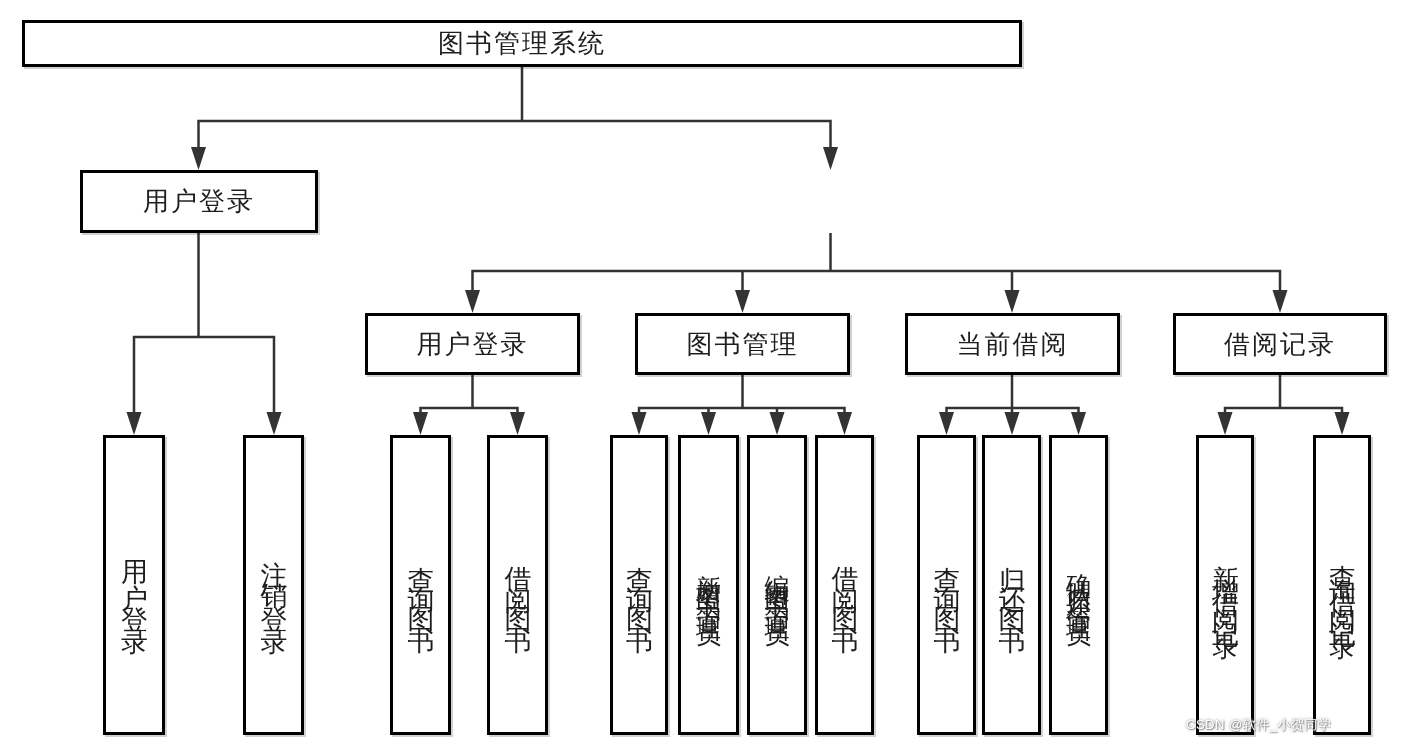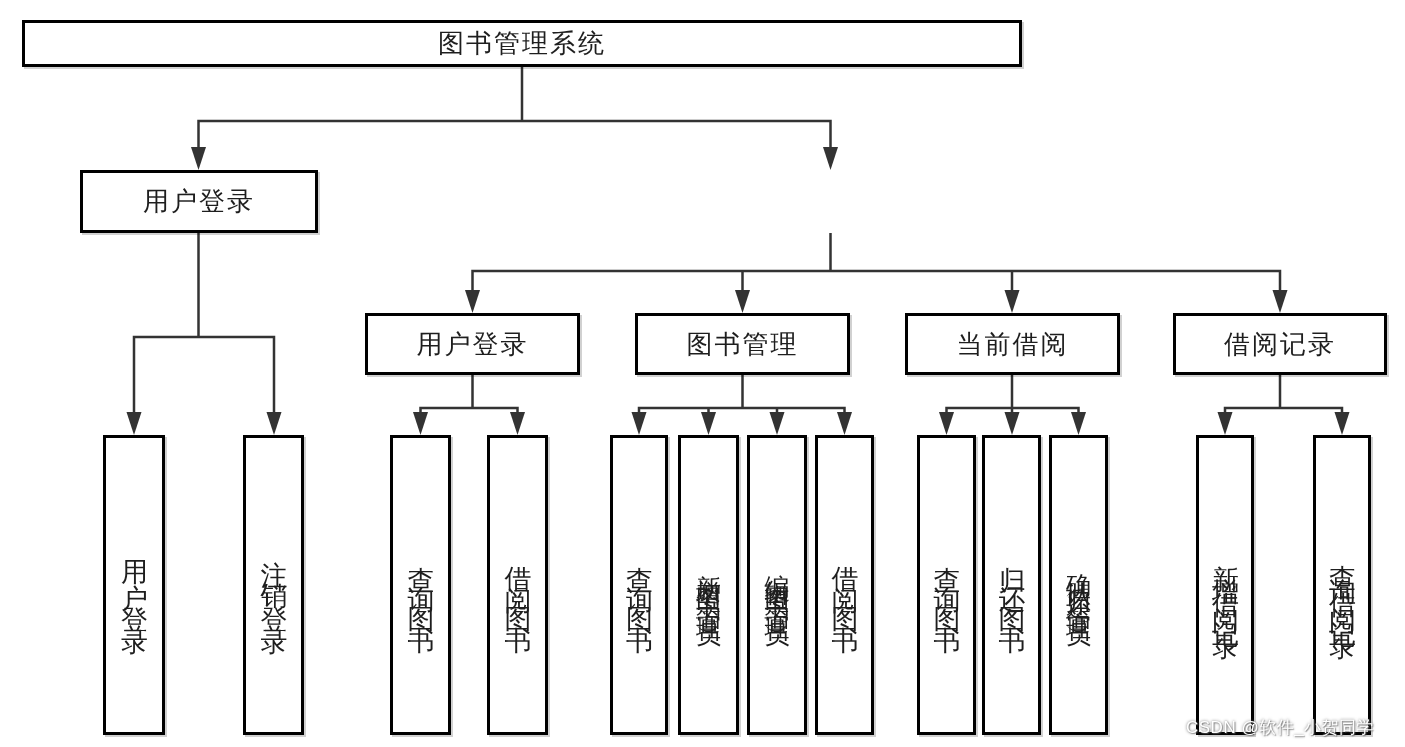--- a/index.html
+++ b/index.html
@@ -8,21 +8,21 @@
   #connectors{position:absolute;left:0;top:0;width:1405px;height:747px;}
   .box{position:absolute;box-sizing:border-box;background:#ffffff;border:3px solid #000000;
        box-shadow:2px 2px 0 rgba(0,0,0,0.18);display:flex;align-items:center;justify-content:center;
        color:#1e1e1e;}
   .h .lbl{font-size:26px;letter-spacing:2px;white-space:nowrap;}
   .v .lbl{writing-mode:vertical-rl;text-orientation:mixed;font-size:27px;line-height:1;}
   .ls-loose .lbl{letter-spacing:23px;}
   .ls-mid .lbl{letter-spacing:20px;}
   .ls-six .lbl{letter-spacing:14px;}
   .ls-tight .lbl{font-size:25px;letter-spacing:7px;}
-  #watermark{position:absolute;left:1186px;top:716px;width:215px;font-size:17px;
+  #watermark{position:absolute;left:1186px;top:716px;width:215px;font-size:13px;
              color:#ffffff;text-shadow:0 0 3px rgba(105,105,105,0.95),1px 1px 1px rgba(90,90,90,0.6);
              white-space:nowrap;letter-spacing:0.5px;}
 </style>
 </head>
 <body>
 
 <div id="canvas">
 
   <svg id="connectors" viewBox="0 0 1405 747" xmlns="http://www.w3.org/2000/svg">
     <g stroke="#333333" stroke-width="2.5" fill="none">

